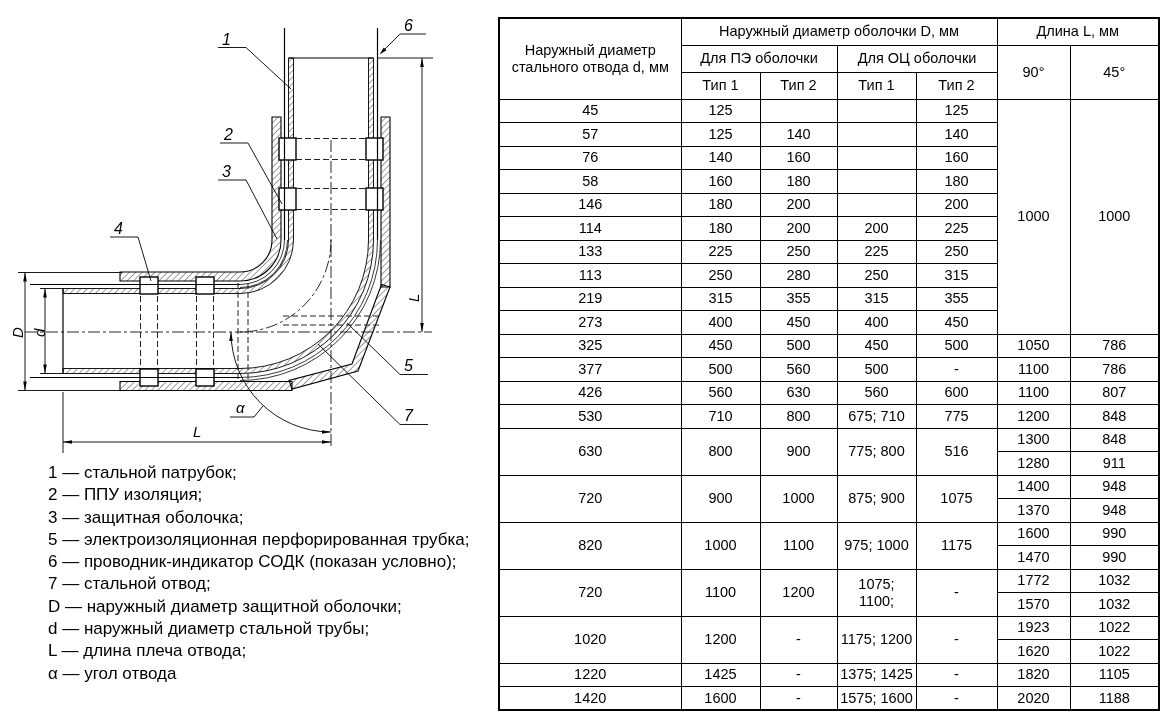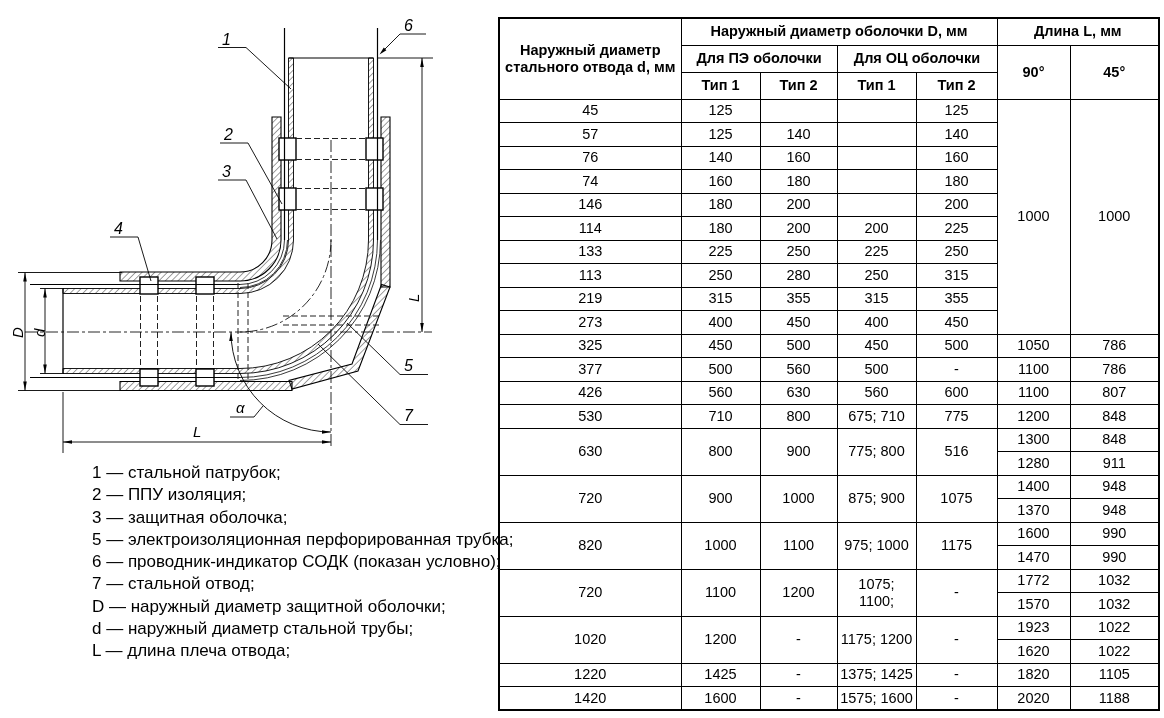--- a/index.html
+++ b/index.html
@@ -1,25 +1,25 @@
 <!DOCTYPE html>
 <html><head>
 <meta charset="utf-8">
 <style>
   html,body{margin:0;padding:0;background:#fff;}
   .page{position:relative;width:1164px;height:718px;background:#fff;overflow:hidden;
         font-family:"Liberation Sans",sans-serif;color:#000;}
   .drawing{position:absolute;left:0;top:0;width:497px;height:460px;}
-  .legend{position:absolute;left:48px;top:462px;width:460px;font-size:17px;line-height:22.3px;margin-left:44px;}
+  .legend{position:absolute;left:48px;top:462px;width:460px;font-size:17px;line-height:22.3px;}
   .legend-line{white-space:nowrap;}
   table.dims{position:absolute;left:498px;top:17px;width:660px;border-collapse:collapse;
              table-layout:fixed;font-size:14.5px;}
   table.dims th,table.dims td{border:1.5px solid #000;padding:0 2px;text-align:center;
              vertical-align:middle;line-height:1.15;box-sizing:border-box;white-space:pre-line;}
-  table.dims th{font-weight:bold;font-size:14.5px;}
+  table.dims th{font-weight:normal;font-size:14.5px;}
   table.dims thead tr{height:27px;}
   table.dims tbody tr{height:23.5px;}
   table.dims{border:2px solid #000;}
   svg text{font-family:"Liberation Sans",sans-serif;}
   .callout-num{font-size:16px;font-style:italic;}
   .dim-label{font-size:15px;font-style:italic;}
 </style>
 </head>
 <body>
 
@@ -180,20 +180,21 @@
   <div class="legend">
     <div class="legend-line">1 — стальной патрубок;</div>
     <div class="legend-line">2 — ППУ изоляция;</div>
     <div class="legend-line">3 — защитная оболочка;</div>
     <div class="legend-line">5 — электроизоляционная перфорированная трубка;</div>
     <div class="legend-line">6 — проводник-индикатор СОДК (показан условно);</div>
     <div class="legend-line">7 — стальной отвод;</div>
     <div class="legend-line">D — наружный диаметр защитной оболочки;</div>
     <div class="legend-line">d — наружный диаметр стальной трубы;</div>
     <div class="legend-line">L — длина плеча отвода;</div>
+    <div class="legend-line">α — угол отвода</div>
   </div>
 
   <table class="dims">
     <colgroup>
         <col style="width: 182px;">
         <col style="width: 79px;">
         <col style="width: 77px;">
         <col style="width: 79px;">
         <col style="width: 81px;">
         <col style="width: 73px;">
@@ -236,21 +237,21 @@
           <td>140</td>
         </tr>
         <tr>
           <td>76</td>
           <td>140</td>
           <td>160</td>
           <td></td>
           <td>160</td>
         </tr>
         <tr>
-          <td>74</td>
+          <td>58</td>
           <td>160</td>
           <td>180</td>
           <td></td>
           <td>180</td>
         </tr>
         <tr>
           <td>146</td>
           <td>180</td>
           <td>200</td>
           <td></td>

